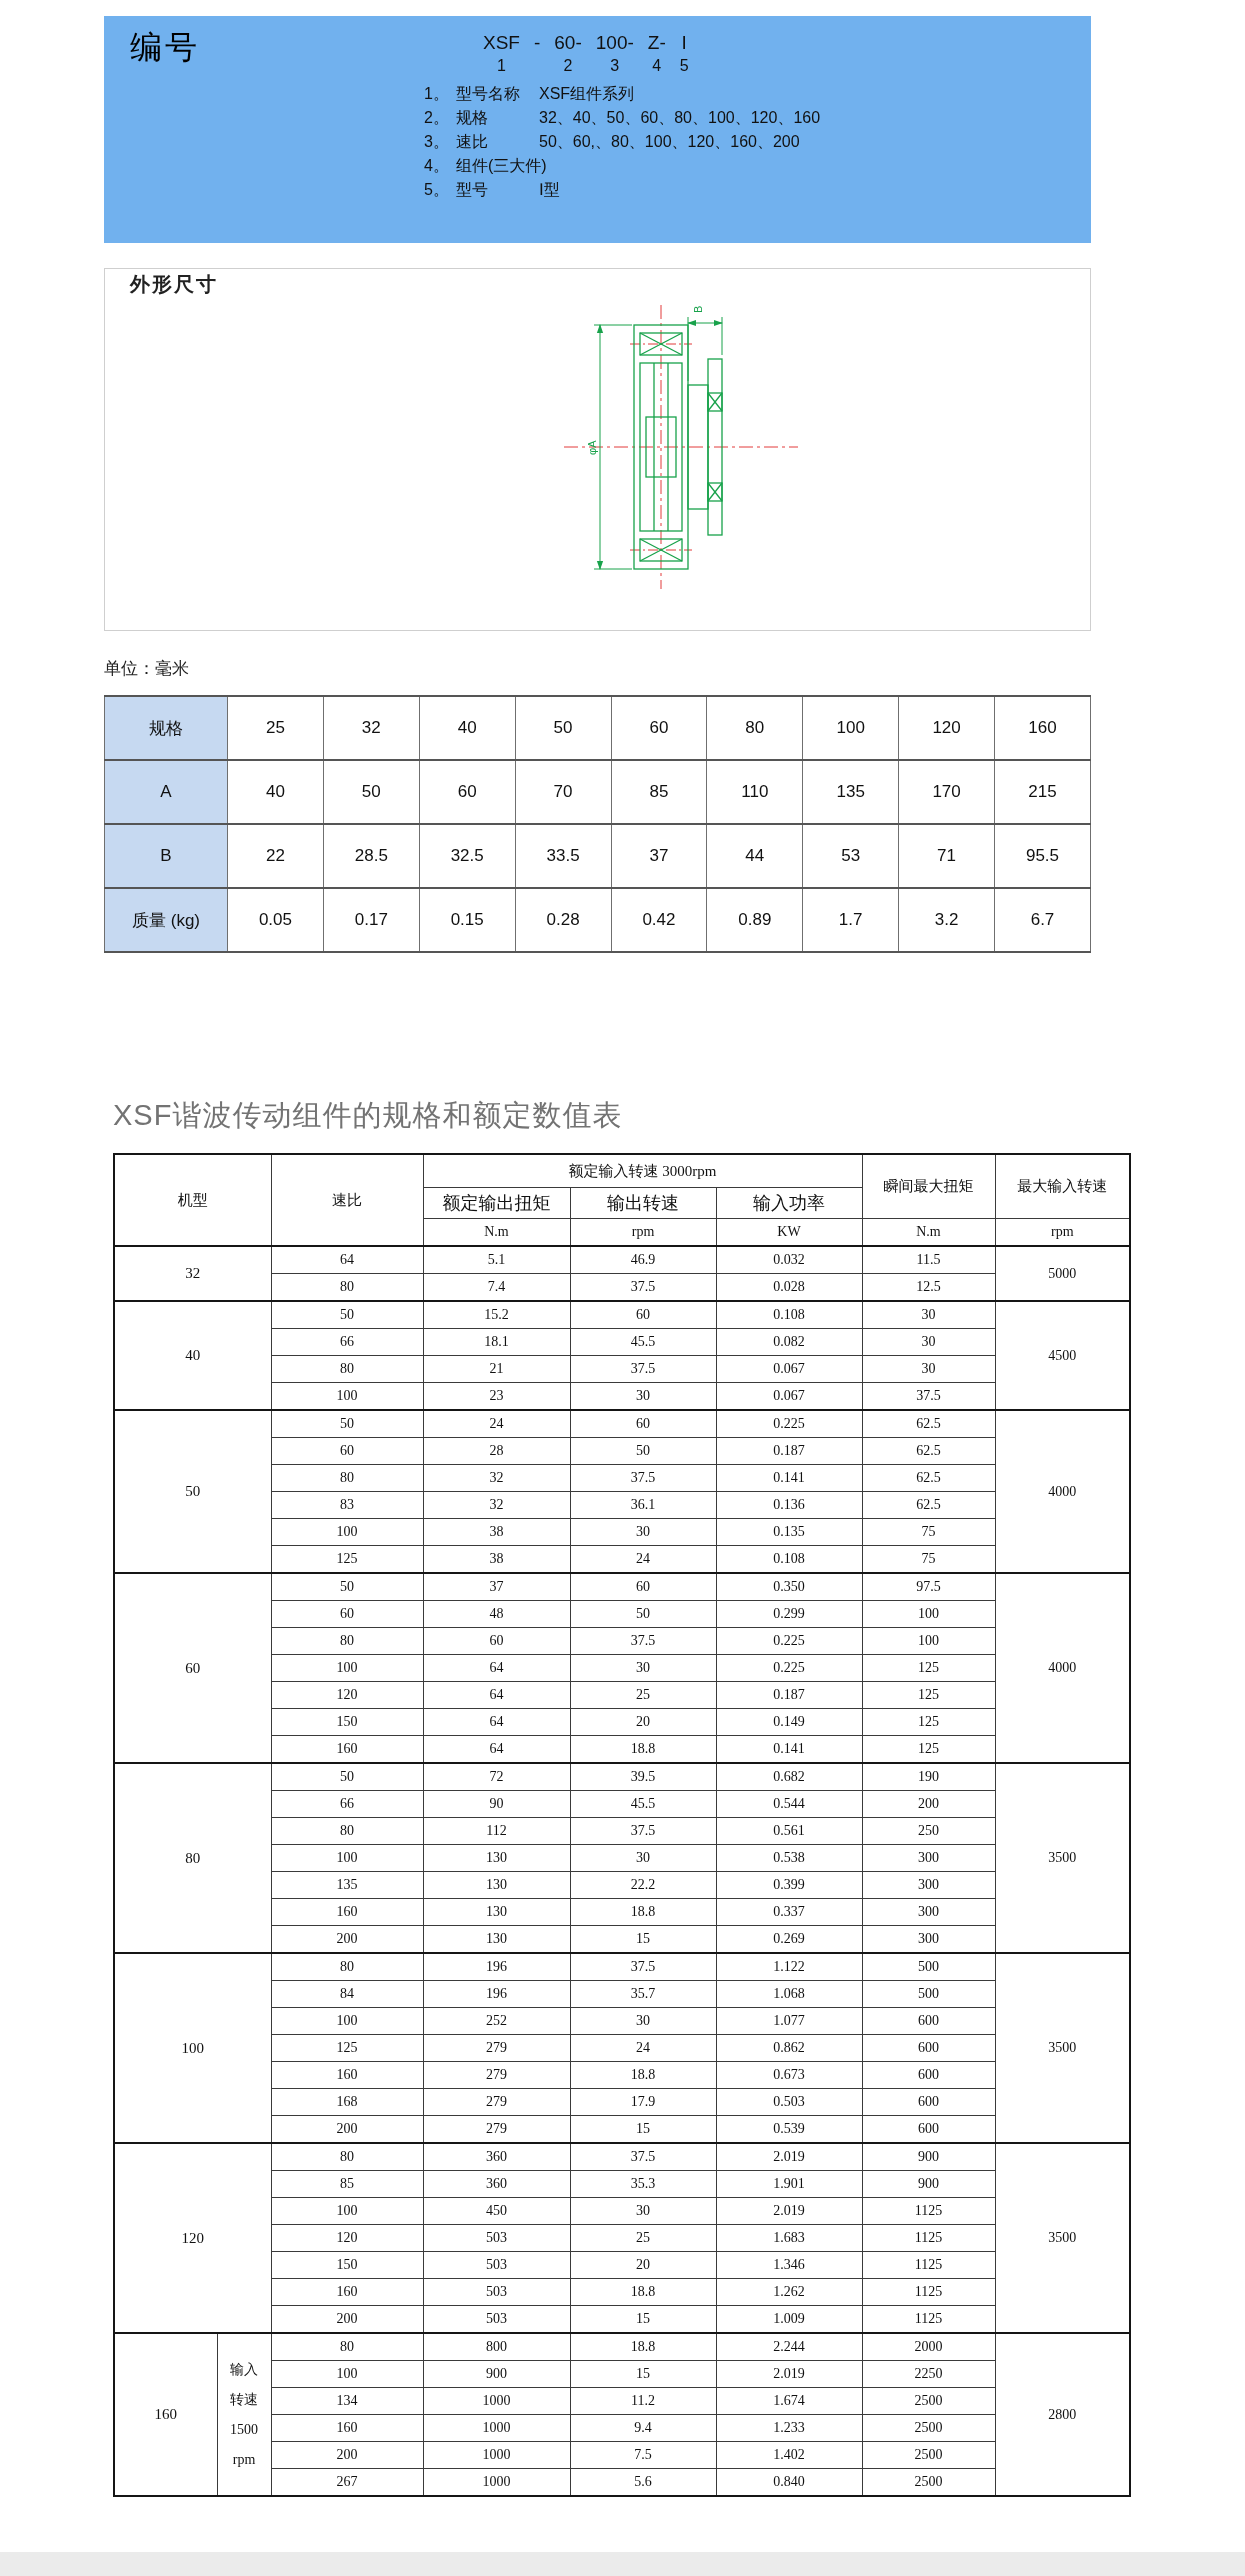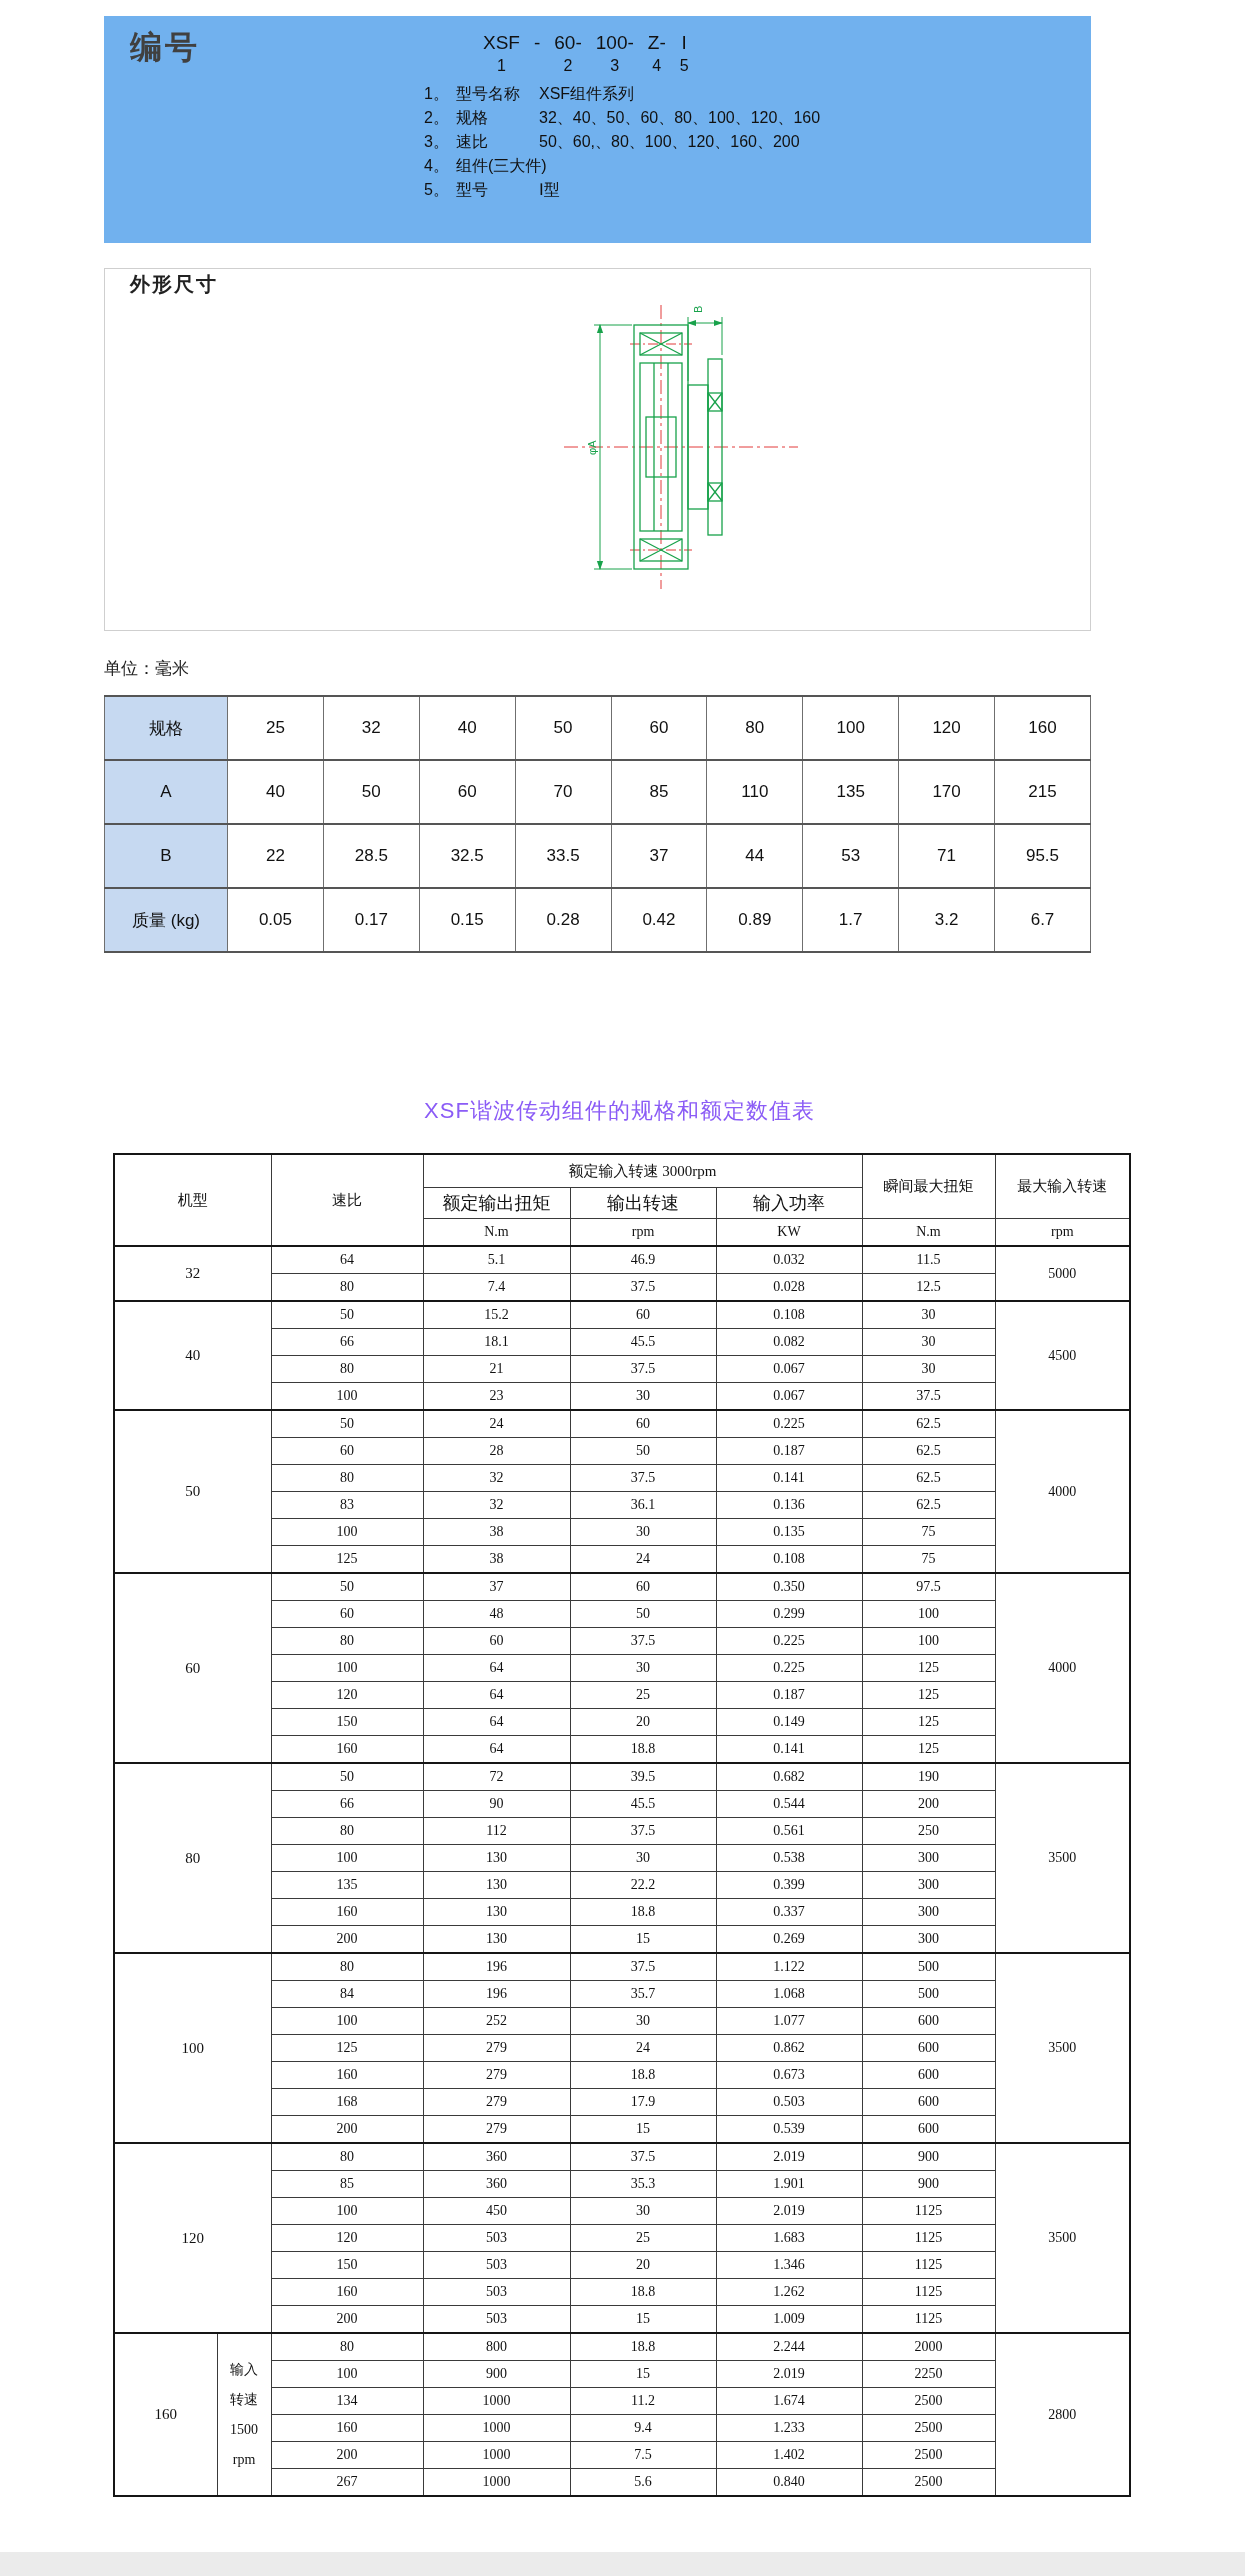--- a/index.html
+++ b/index.html
@@ -10,21 +10,21 @@
     font-family:"Liberation Sans",sans-serif;
     color:#1a1a1a;
   }
   
   .blue-panel{
     position:absolute;left:104px;top:16px;width:987px;height:227px;
     background:#71b1ee;
   }
   .page-title{
     position:absolute;left:26px;top:10px;
-    font-size:32px;font-weight:700;letter-spacing:3px;color:#404040;
+    font-size:32px;font-weight:400;letter-spacing:3px;color:#000000;
   }
   .code-block{position:absolute;left:379px;top:16px;}
   .code-row{display:flex;gap:14px;}
   .token-stack{display:flex;flex-direction:column;align-items:center;}
   .token-code{font-size:19px;color:#111;white-space:pre;}
   .token-digit{font-size:16px;color:#111;margin-top:3px;}
   .spec-list{position:absolute;left:320px;top:66px;}
   .spec-row{display:flex;height:24px;line-height:24px;font-size:16px;color:#111;}
   .spec-num{width:32px;}
   .spec-label{min-width:83px;}
@@ -51,21 +51,21 @@
   table.size-table td,table.size-table th{
     height:60px;text-align:center;vertical-align:middle;
     border-left:1px solid #6f6f6f;border-right:1px solid #6f6f6f;
     border-top:2px solid #555;border-bottom:2px solid #555;
     font-weight:400;
   }
   table.size-table th.rowhdr{background:#c6d9f1;width:120px;}
   
   .rating-title{
     position:absolute;left:113px;top:1096px;width:1013px;
-    text-align:center;font-size:22px;color:#8b5cf6;font-weight:500;letter-spacing:1px;
+    font-size:29px;color:#737373;font-weight:500;letter-spacing:1px;
   }
   table.rating-table{
     position:absolute;left:113px;top:1153px;width:1014px;
     border-collapse:collapse;table-layout:fixed;
     font-family:"Liberation Serif",serif;font-size:14px;color:#111;
   }
   table.rating-table th,table.rating-table td{
     border:1px solid #3a3a3a;
     text-align:center;vertical-align:middle;font-weight:400;
     padding:0;

